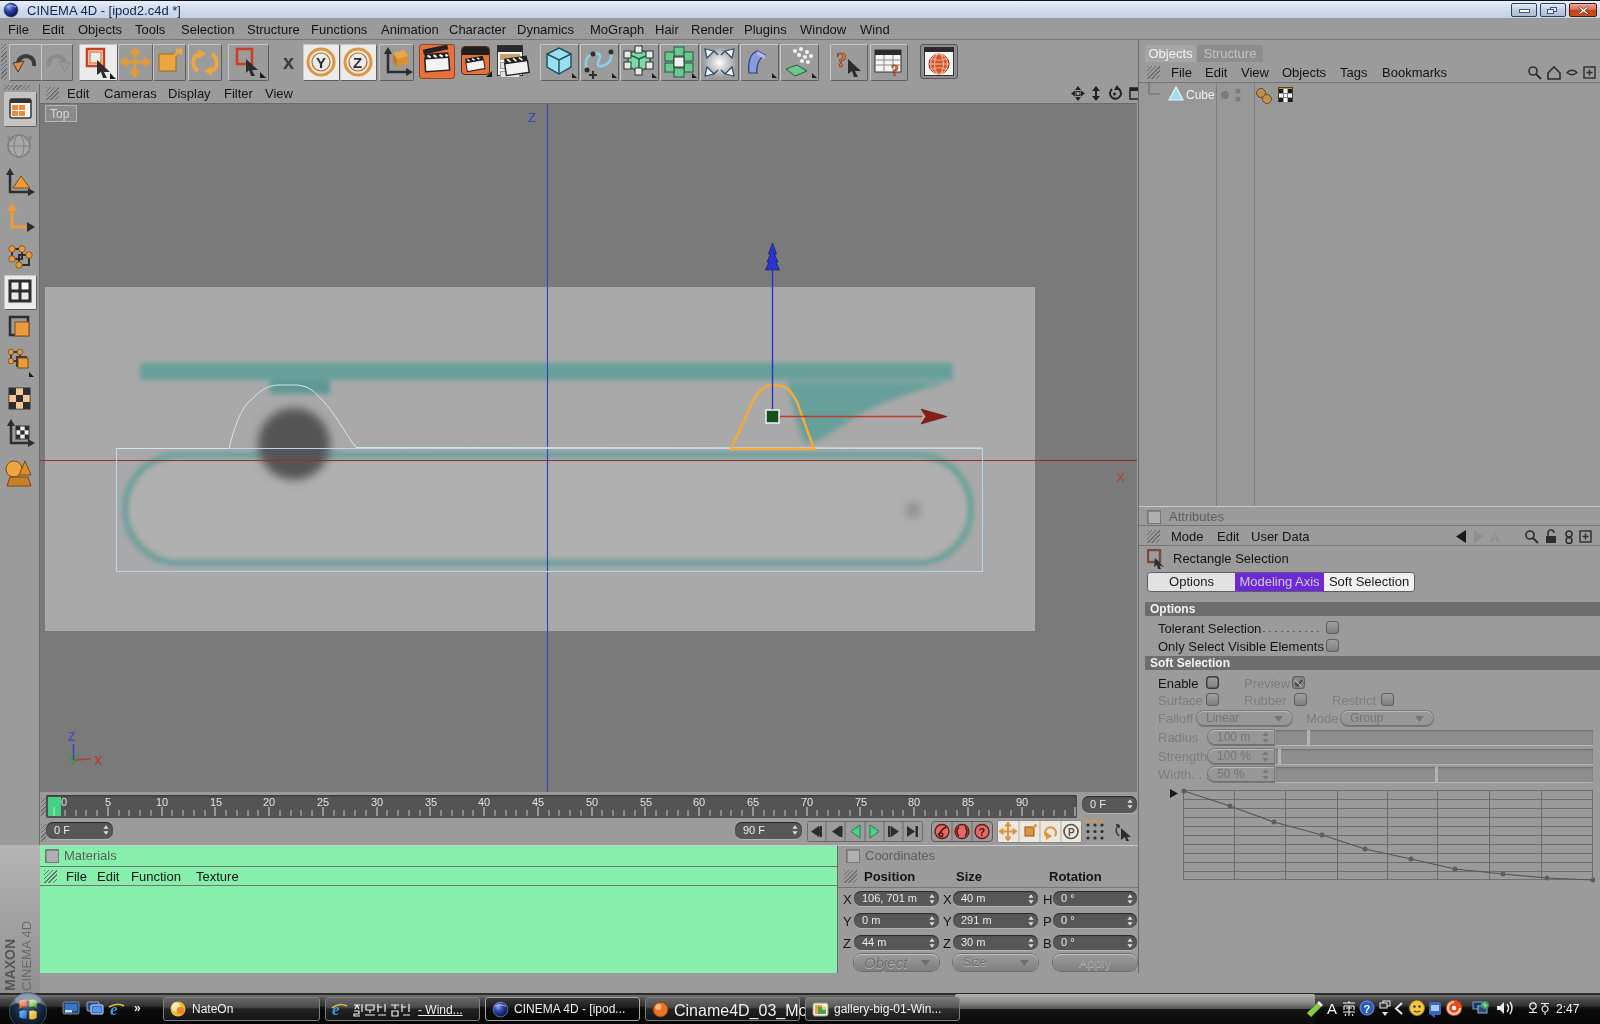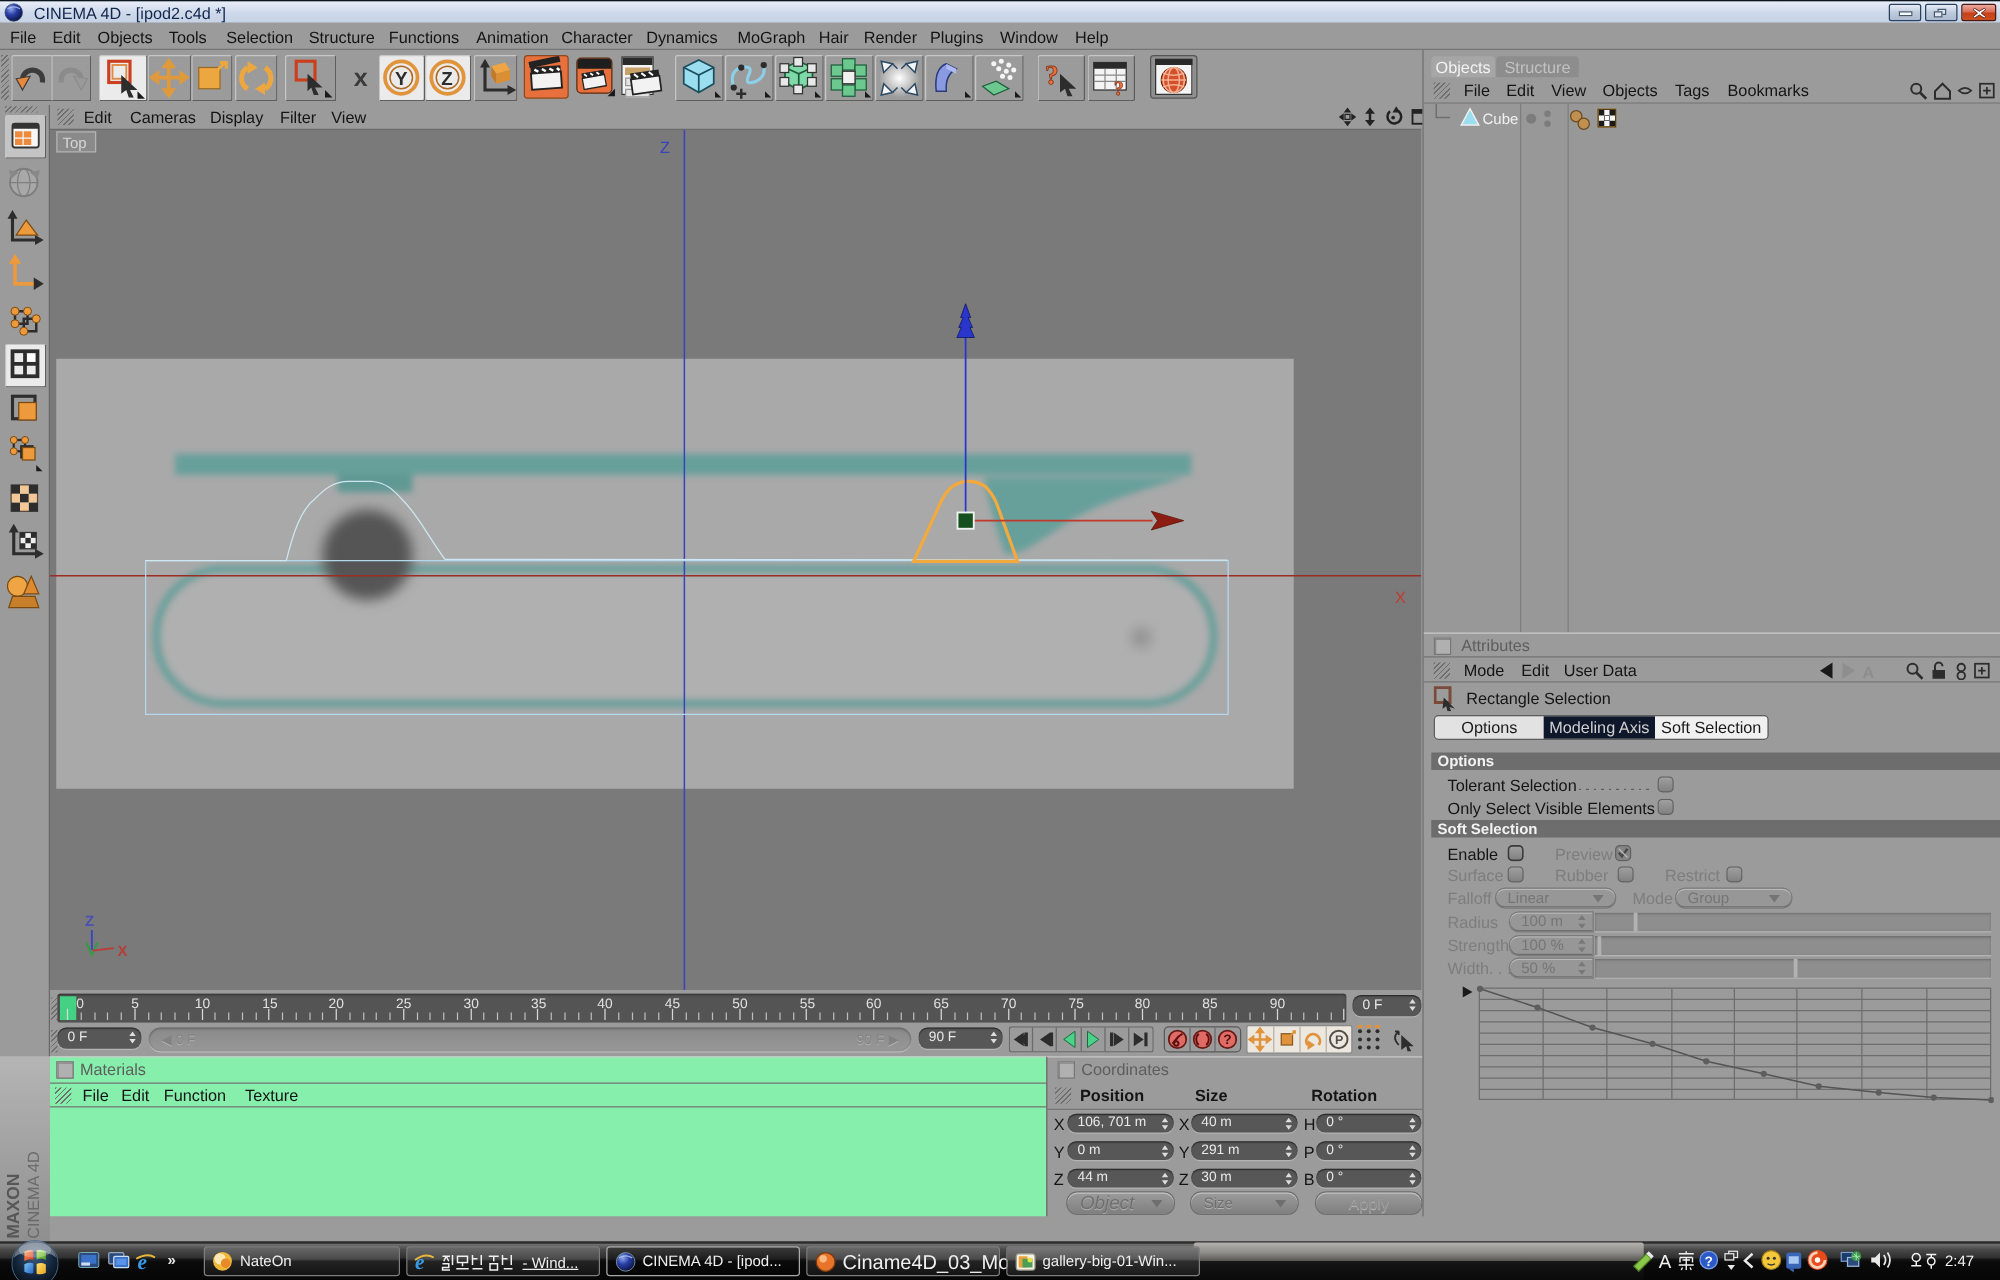--- a/index.html
+++ b/index.html
@@ -64,21 +64,21 @@
   <div class="abs t13" style="left:247px;top:4px;">Structure</div>
   <div class="abs t13" style="left:311px;top:4px;">Functions</div>
   <div class="abs t13" style="left:381px;top:4px;">Animation</div>
   <div class="abs t13" style="left:449px;top:4px;">Character</div>
   <div class="abs t13" style="left:517px;top:4px;">Dynamics</div>
   <div class="abs t13" style="left:590px;top:4px;">MoGraph</div>
   <div class="abs t13" style="left:655px;top:4px;">Hair</div>
   <div class="abs t13" style="left:691px;top:4px;">Render</div>
   <div class="abs t13" style="left:744px;top:4px;">Plugins</div>
   <div class="abs t13" style="left:800px;top:4px;">Window</div>
-  <div class="abs t13" style="left:860px;top:4px;">Help</div>
+  <div class="abs t13" style="left:860px;top:4px;">Wind</div>
   <svg class="abs" style="left:1583px;top:22px;" width="14" height="14" viewBox="0 0 14 14">
         <rect x="0.5" y="0.5" width="13" height="13" fill="#8e8e8e" stroke="#1a1a1a"></rect>
         <g fill="#1a1a1a">
           <path d="M7 2 L5 4.5 L9 4.5 Z M7 12 L5 9.5 L9 9.5 Z M2 7 L4.5 5 L4.5 9 Z M12 7 L9.5 5 L9.5 9 Z"></path>
         </g>
       </svg>
 </div>
 
 <div class="abs" id="toolbar" style="left:0;top:40px;width:1600px;height:44px;background:#9b9b9b;">
   <div class="abs grip" style="left:1px;top:4px;width:6px;height:36px;"></div>
@@ -547,24 +547,20 @@
             <path d="M8,12 V21 M62,12 V21 M116,12 V21 M169,12 V21 M223,12 V21 M277,12 V21 M331,12 V21 M384,12 V21 M438,12 V21 M492,12 V21 M546,12 V21 M599,12 V21 M653,12 V21 M707,12 V21 M761,12 V21 M814,12 V21 M868,12 V21 M922,12 V21 M976,12 V21 M1029,12 V21"></path>
           </g>
     </svg>
   </div>
   <div class="fld" style="left:1042px;top:4px;width:47px;height:17px;">0 F<svg class="spin" width="7" height="11" viewBox="0 0 7 11">
           <path d="M3.5 0 L0.5 4 L6.5 4 Z M3.5 11 L0.5 7 L6.5 7 Z" fill="#ddd"></path>
         </svg></div>
   <div class="fld" style="left:6px;top:30px;width:59px;height:17px;">0 F<svg class="spin" width="7" height="11" viewBox="0 0 7 11">
           <path d="M3.5 0 L0.5 4 L6.5 4 Z M3.5 11 L0.5 7 L6.5 7 Z" fill="#ddd"></path>
         </svg></div>
-  <div class="abs" style="left:79px;top:30px;width:610px;height:19px;border-radius:10px;background:linear-gradient(#8a8a8a,#979797);box-shadow:inset 0 1px 2px #5f5f5f, 0 1px 0 #c0c0c0;">
-    <div class="abs" style="left:10px;top:3px;font-size:11px;color:#828282;text-shadow:0 1px 0 #b5b5b5;">◀ 0 F</div>
-    <div class="abs" style="right:10px;top:3px;font-size:11px;color:#828282;text-shadow:0 1px 0 #b5b5b5;">90 F ▶</div>
-  </div>
   <div class="fld" style="left:695px;top:30px;width:59px;height:17px;">90 F<svg class="spin" width="7" height="11" viewBox="0 0 7 11">
           <path d="M3.5 0 L0.5 4 L6.5 4 Z M3.5 11 L0.5 7 L6.5 7 Z" fill="#ddd"></path>
         </svg></div>
   <div class="abs" style="left:767px;top:29px;width:116px;height:21px;">
     <svg width="116" height="21" viewBox="0 0 116 21">
       <g fill="none" stroke="#6a6a6a">
             <rect x="0.5" y="0.5" width="115" height="20" rx="2"></rect>
             <line x1="19" y1="1" x2="19" y2="20"></line>
             <line x1="38" y1="1" x2="38" y2="20"></line>
             <line x1="58" y1="1" x2="58" y2="20"></line>
@@ -813,21 +809,21 @@
             <path d="M131.5 4.5 L131.5 10.5 M128.5 7.5 L134.5 7.5" stroke="#2d2d2d" stroke-width="1.4"></path>
       </svg>
     </div>
     <svg class="abs" style="left:8px;top:42px;" width="22" height="20" viewBox="0 0 22 20">
       <rect x="1" y="1" width="12" height="12" fill="none" stroke="#7a4a3a" stroke-width="2.4"></rect>
       <path d="M8 9 L17 18 L12.5 16.5 L14 20 L11 20 L10 16 L7 18 Z" fill="#2d2d2d"></path>
     </svg>
     <div class="abs t13" style="left:34px;top:44px;">Rectangle Selection</div>
     <div class="abs" style="left:8px;top:65px;width:266px;height:18px;border:1px solid #5e5e5e;border-radius:4px;overflow:hidden;">
       <div class="abs" style="left:0;top:0;width:87px;height:18px;background:#e2e2e2;color:#1a1a1a;font-size:13px;text-align:center;line-height:17px;">Options</div>
-      <div class="abs" style="left:87px;top:0;width:89px;height:18px;background:#0f172a;color:#cfcfcf;font-size:13px;text-align:center;line-height:17px;">Modeling Axis</div>
+      <div class="abs" style="left:87px;top:0;width:89px;height:18px;background:#6d28d9;color:#cfcfcf;font-size:13px;text-align:center;line-height:17px;">Modeling Axis</div>
       <div class="abs" style="left:176px;top:0;width:90px;height:18px;background:#f0f0f0;color:#1a1a1a;font-size:13px;text-align:center;line-height:17px;">Soft Selection</div>
     </div>
     <div class="sechdr" style="left:6px;top:95px;width:450px;">Options</div>
     <div class="abs t13" style="left:19px;top:114px;">Tolerant Selection</div>
     <div class="abs" style="left:124px;top:124px;width:60px;height:1px;background:repeating-linear-gradient(90deg,#5e5e5e 0 2px,transparent 2px 6px);"></div>
     <div class="cb" style="left:187px;top:114px;"></div>
     <div class="abs t13" style="left:19px;top:132px;">Only Select Visible Elements</div>
     <div class="cb" style="left:187px;top:132px;"></div>
     <div class="sechdr" style="left:6px;top:149px;width:450px;">Soft Selection</div>
     <div class="abs t13" style="left:19px;top:169px;">Enable</div>

